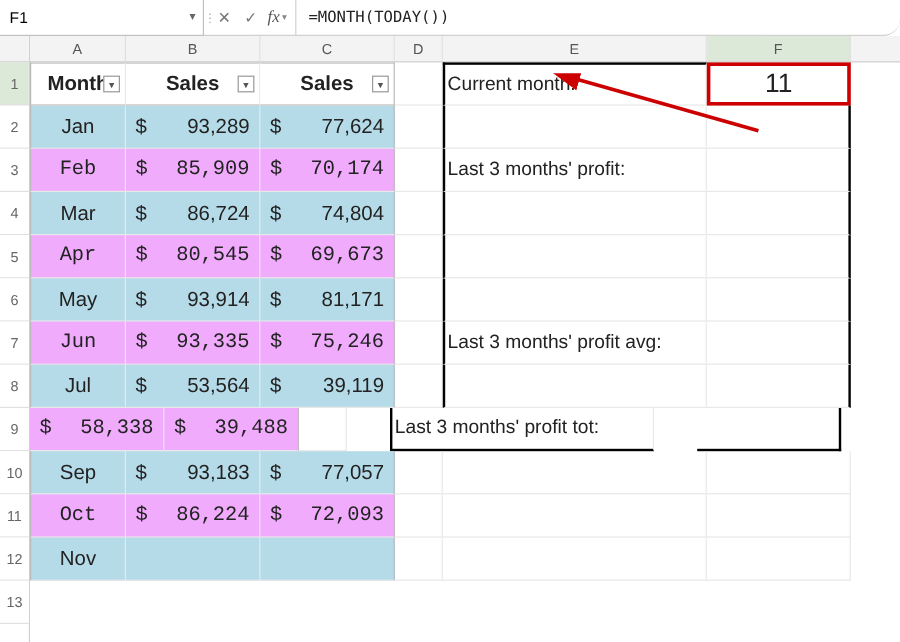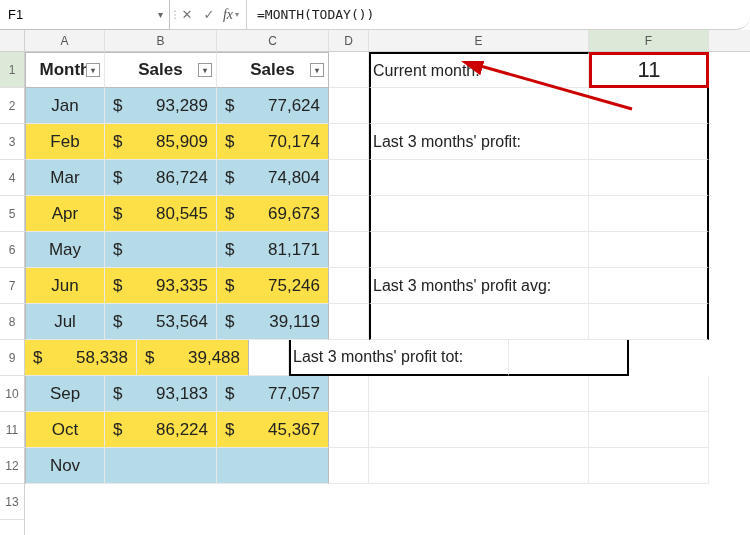--- a/index.html
+++ b/index.html
@@ -162,32 +162,32 @@
     height: 14px;
     background: #fff;
     border: 1px solid #999;
     display: flex;
     align-items: center;
     justify-content: center;
     font-size: 8px;
     color: #555;
   }
   .band-odd { background: #b6dbe8; }
-  .band-even { background: #fde047; }
+  .band-even { background: #f0abfc; font-family: Liberation Mono, monospace; }
   .month-col { justify-content: center; }
   .money {
     justify-content: space-between;
     font-variant-numeric: tabular-nums;
   }
   .money .dollar { margin-right: 4px; }
   .money .amt { text-align: right; flex: 1; }
   .tbl-left { border-left: 1px solid #bbb; }
   .tbl-right-outer { border-right: 1px solid #bbb; }
   .box-top { border-top: 2px solid #000; }
-  .box-bottom { border-bottom: 2px solid #000; }
+  .box-bottom { border-bottom: 2px solid #000; margin-left: 36px; }
   .box-left { border-left: 2px solid #000; }
   .box-right { border-right: 2px solid #000; }
   .e-cell {
     font-size: 16px;
     color: #222;
     padding-left: 2px;
   }
   .selected {
     border: 3px solid #cc0000 !important;
     font-size: 22px;
@@ -379,20 +379,21 @@
               <span class="amt">69,673</span>
             </div>
             <div class="cell cD"></div>
             <div class="cell cE e-cell box-left"></div>
             <div class="cell cF box-right"></div>
           </div>
           <div class="row">
             <div class="cell cA month-col band-odd tbl-left">May</div>
             <div class="cell cB money band-odd">
               <span class="dollar">$</span>
+              <span class="amt">93,914</span>
             </div>
             <div class="cell cC money band-odd tbl-right-outer">
               <span class="dollar">$</span>
               <span class="amt">81,171</span>
             </div>
             <div class="cell cD"></div>
             <div class="cell cE e-cell box-left"></div>
             <div class="cell cF box-right"></div>
           </div>
           <div class="row">
@@ -451,21 +452,21 @@
             <div class="cell cF"></div>
           </div>
           <div class="row">
             <div class="cell cA month-col band-even tbl-left">Oct</div>
             <div class="cell cB money band-even">
               <span class="dollar">$</span>
               <span class="amt">86,224</span>
             </div>
             <div class="cell cC money band-even tbl-right-outer">
               <span class="dollar">$</span>
-              <span class="amt">45,367</span>
+              <span class="amt">72,093</span>
             </div>
             <div class="cell cD"></div>
             <div class="cell cE e-cell"></div>
             <div class="cell cF"></div>
           </div>
           <div class="row">
             <div class="cell cA month-col band-odd tbl-left">Nov</div>
             <div class="cell cB money band-odd"></div>
             <div class="cell cC money band-odd tbl-right-outer"></div>
             <div class="cell cD"></div>

